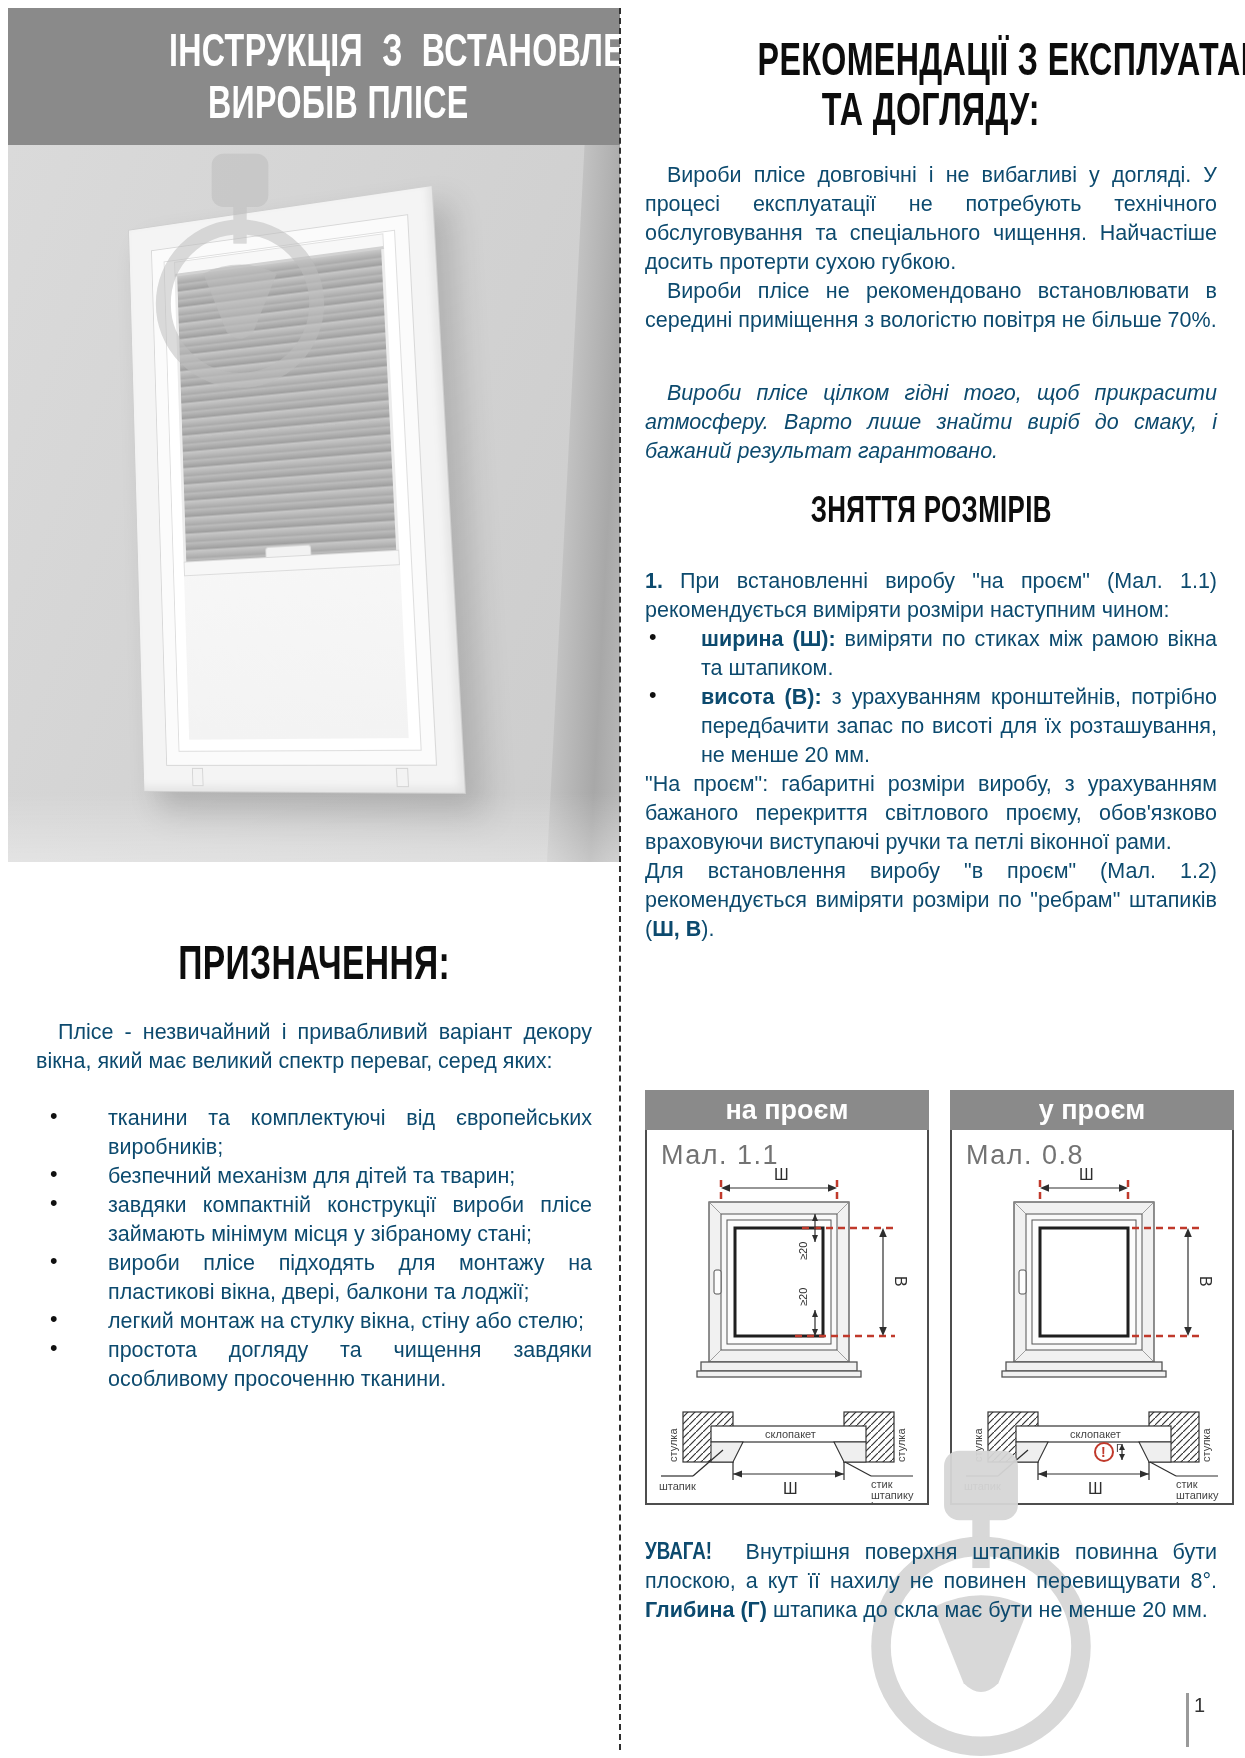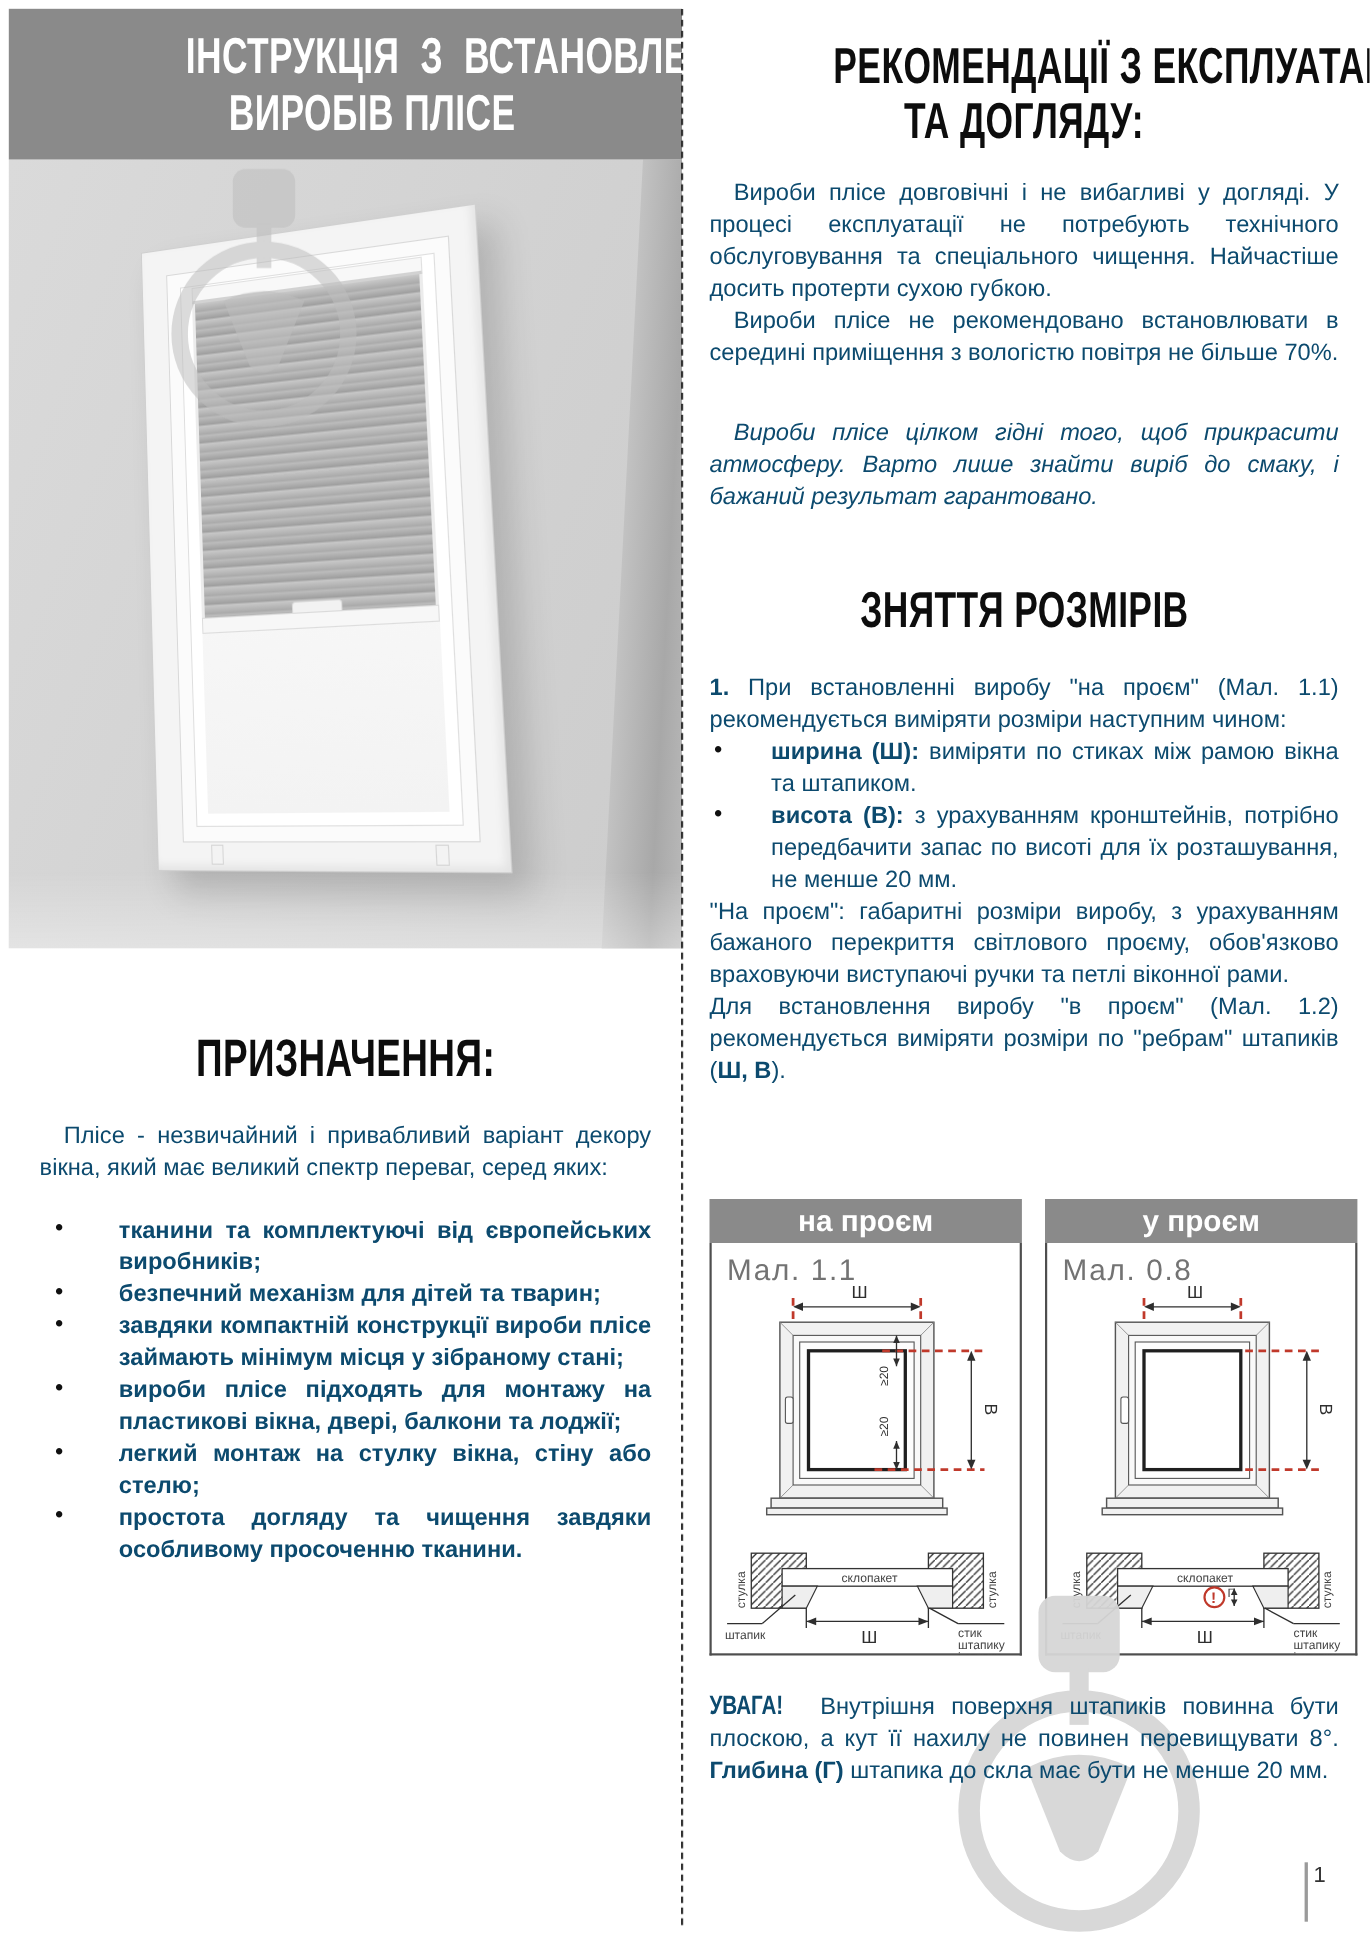--- a/index.html
+++ b/index.html
@@ -55,31 +55,31 @@
   #wm-bottom { left:848px; top:1442px; width:266px; height:326px; color:#d6d6d6; opacity:0.95; z-index:3; }
 
   #left-text { left:8px; top:862px; width:612px; padding:0 28px; z-index:2; }
   #purpose-heading { text-align:center; margin-top:76px; font-size:48px; line-height:50px; color:#0d0d0d; }
   .p { text-align:justify; font-size:21.5px; line-height:29px; color:#0c4a6e; }
   .indent { text-indent:22px; }
   #left-text .intro { margin-top:30px; }
   .blist { margin-top:28px; }
   .brow { position:relative; padding-left:72px; }
   .brow::before { content:"•"; position:absolute; left:14px; top:0; font-size:21.5px; }
-  .brow .p { text-align:justify;font-weight:bold; }
+  .brow .p { text-align:justify; }
 
   
   #divider { left:619px; top:8px; height:1742px; width:0; border-left:2px dashed #2f2f2f; z-index:2; }
 
   
   #right-col { left:645px; top:0; width:572px; z-index:4; }
   #care-heading { text-align:center; margin-top:34px; font-size:46px; line-height:50px; color:#0d0d0d; }
   #right-col .p1 { margin-top:27px; }
   #right-col .p3 { margin-top:44px; font-style:italic; }
-  #measuring-heading { text-align:center; margin-top:64px; font-size:46px; line-height:48px; color:#0d0d0d; }
+  #measuring-heading { text-align:center; margin-top:20px; font-size:37px; line-height:48px; color:#0d0d0d; }
   #right-col .step1 { margin-top:33px; }
   .rbrow { position:relative; padding-left:56px; }
   .rbrow::before { content:"•"; position:absolute; left:4px; top:0; font-size:21.5px; }
   .bold { font-weight:700; }
 
   
   .panel { top:1090px; width:284px; z-index:2; }
   #panel-left { left:645px; } #panel-right { left:950px; }
   .panel-tab { height:40px; background:#8a8a8a; color:#fff; text-align:center;
     font-size:27px; font-weight:700; line-height:40px; }

